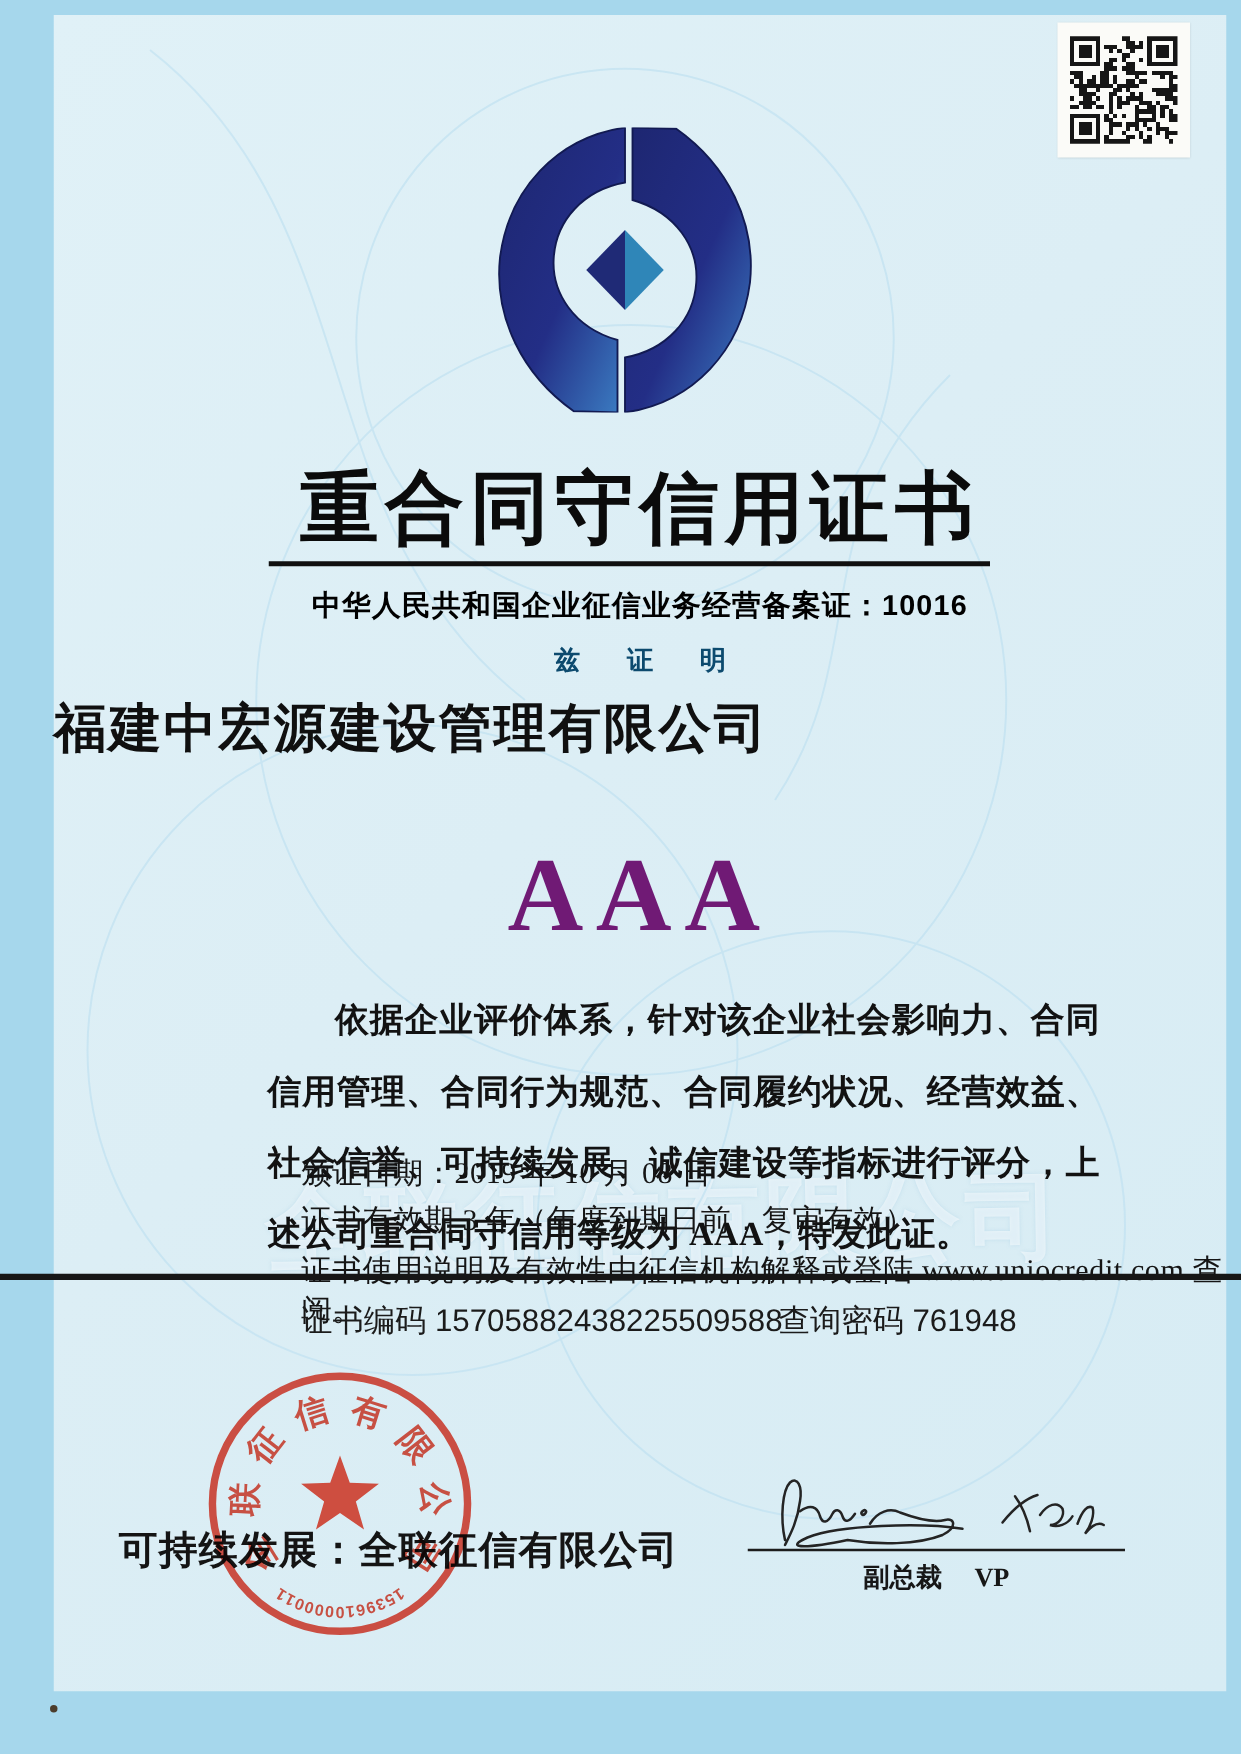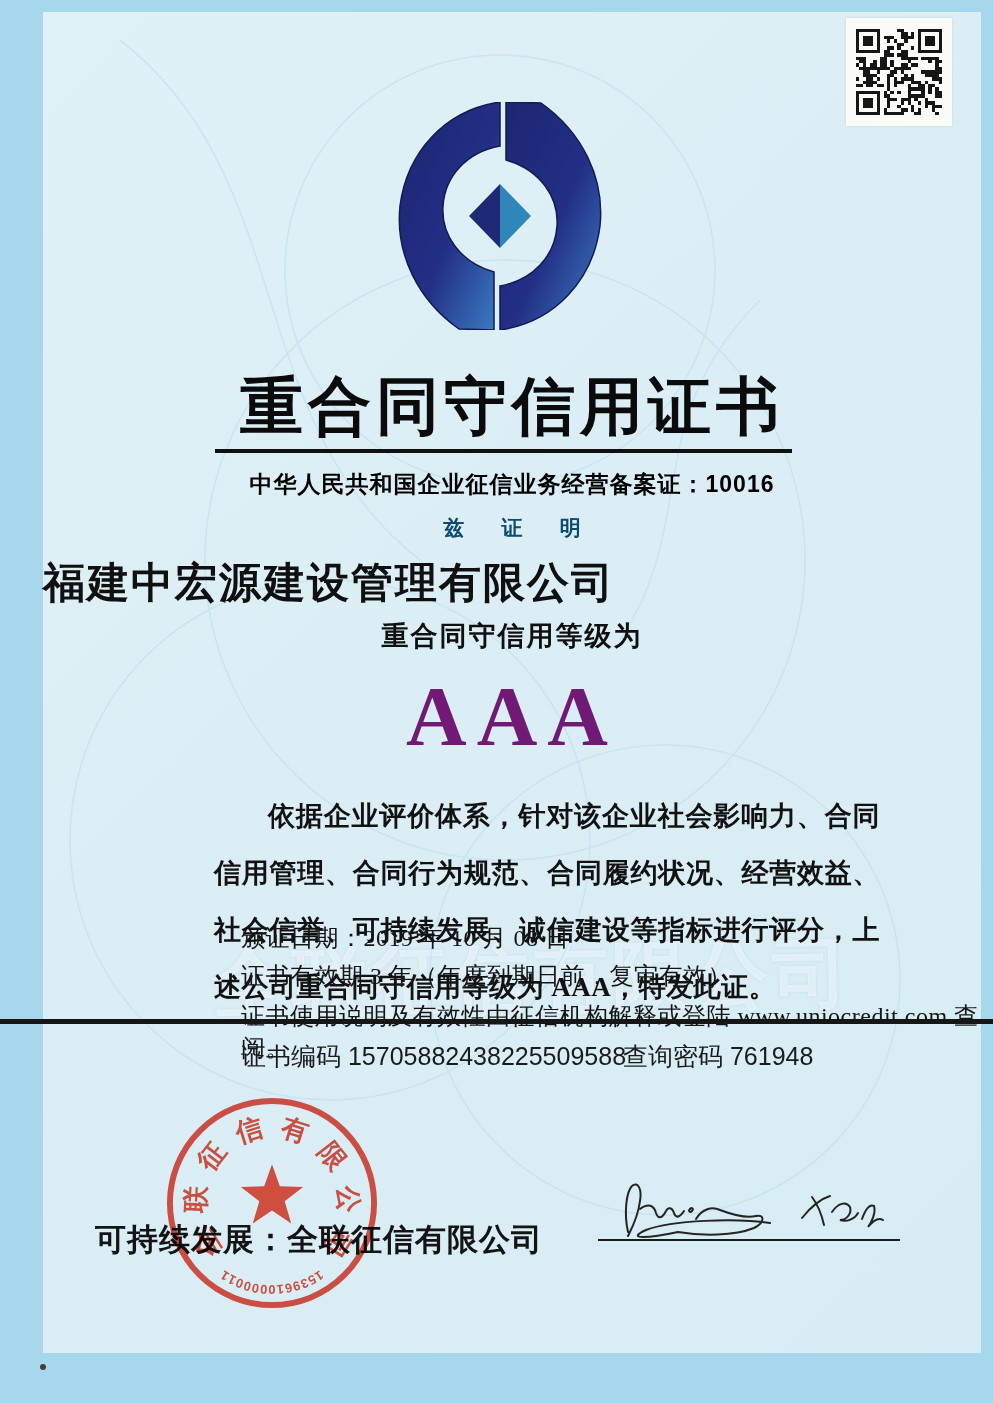--- a/index.html
+++ b/index.html
@@ -362,21 +362,20 @@
     <polygon fill="#1f2a76" points="107,82 76,114 107,146"></polygon>
     <polygon fill="#2f86b8" points="107,82 138,114 107,146"></polygon>
   </svg>
 
   <div class="cert-title">重合同守信用证书</div>
   <div class="title-rule"></div>
   <div class="reg-line">中华人民共和国企业征信业务经营备案证：10016</div>
 
   <div class="certify-label">兹 证 明</div>
   <div class="company-name">福建中宏源建设管理有限公司</div>
-  <div class="grade-label">重合同守信用等级为</div>
   <div class="grade-value">AAA</div>
 
   <div class="body-paragraph">依据企业评价体系，针对该企业社会影响力、合同信用管理、合同行为规范、合同履约状况、经营效益、社会信誉、可持续发展、诚信建设等指标进行评分，上述公司重合同守信用等级为 AAA，特发此证。</div>
 
   <div class="meta-line issue-date">颁证日期：2019 年 10 月 08 日</div>
   <div class="meta-line validity">证书有效期 3 年（年度到期日前，复审有效）</div>
   <div class="meta-line usage">证书使用说明及有效性由征信机构解释或登陆 www.uniocredit.com 查阅。</div>
 
   <div class="code-row">
     <div class="code-left">
@@ -425,16 +424,19 @@
       <path d="M34,31 C42,25 48,27 50,35 C52,41 56,41 60,33 C62,29 66,29 68,35 C70,41 74,39 78,33"></path>
       <path d="M84,31 C86,29 88,31 86,33 C84,35 82,33 84,31"></path>
       <path d="M90,41 C96,31 106,28 114,32 C130,38 142,40 150,38 C158,36 160,44 148,50 C128,58 96,58 72,54 C44,60 18,62 40,52 C66,42 130,40 164,45"></path>
       <path d="M196,40 C204,30 214,21 224,18"></path>
       <path d="M206,19 C212,27 216,38 218,47"></path>
       <path d="M226,34 C232,25 240,23 244,29 C246,35 241,42 234,42 C240,44 248,42 252,35"></path>
       <path d="M256,41 C260,30 264,26 268,28 C270,34 266,44 262,49 C266,44 272,39 277,42"></path>
     </g>
   </svg>
   <div class="sig-line"></div>
+  <div class="sig-title">
+    <span>副总裁</span><span class="en">VP</span>
+  </div>
 
   <div class="speck"></div>
   <div class="bottom-strip"></div>
 </div>
 
 </body></html>

